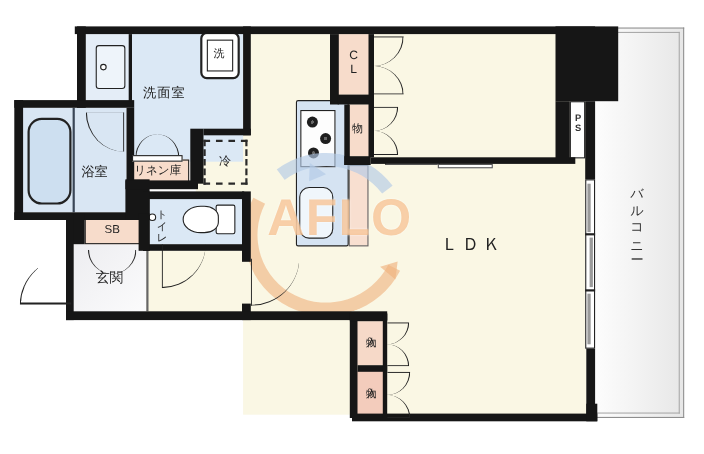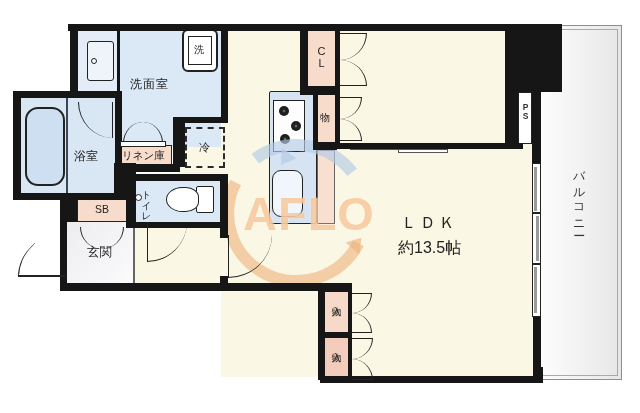--- a/index.html
+++ b/index.html
@@ -73,21 +73,21 @@
   <div class="fix" style="left:350px;top:146px;width:50px;height:4px;background:#fff;border:1px solid #555;"></div>
   <div class="fix" style="left:398px;top:149px;width:50px;height:4px;background:#fff;border:1px solid #555;"></div>
   <div class="fix" style="left:452px;top:145px;width:45px;height:0;border-top:2.5px dashed #222;"></div>
 
   <div class="fix" style="left:133px;top:224px;width:1.5px;height:59px;background:#666;"></div>
 
   <div class="wm" style="left:222px;top:139px;width:150px;height:148px;border:12px solid transparent;border-top-color:#b4cbe7;border-radius:50%;opacity:.65;transform:rotate(8deg);"></div>
   <div class="wm" style="left:276px;top:152px;width:0;height:0;border-left:9px solid transparent;border-right:9px solid transparent;border-top:14px solid #b4cbe7;opacity:.7;transform:rotate(35deg);"></div>
   <div class="wm" style="left:222px;top:139px;width:150px;height:148px;border:12px solid transparent;border-bottom-color:#f0b27e;border-left-color:#f0b27e;border-radius:50%;opacity:.6;transform:rotate(-18deg);"></div>
   <div class="wm" style="left:348px;top:236px;width:0;height:0;border-left:9px solid transparent;border-right:9px solid transparent;border-bottom:14px solid #f0b27e;opacity:.65;transform:rotate(40deg);"></div>
-  <div class="wm lbl" style="left:243px;top:188px;font-size:47px;font-weight:bold;letter-spacing:1px;color:rgba(242,167,100,.55);text-shadow:0 0 2px rgba(255,255,255,.8);">AFLO</div>
+  <div class="wm lbl" style="left:243px;top:172px;font-size:47px;font-weight:bold;letter-spacing:1px;color:rgba(242,167,100,.55);text-shadow:0 0 2px rgba(255,255,255,.8);">AFLO</div>
 
   <div class="wall" style="left:68px;top:24px;width:473px;height:7px;"></div>
   <div class="wall" style="left:70px;top:24px;width:8px;height:74px;"></div>
   <div class="wall" style="left:13px;top:91px;width:109px;height:7px;"></div>
   <div class="wall" style="left:13px;top:91px;width:8px;height:109px;"></div>
   <div class="wall" style="left:13px;top:193px;width:120px;height:7px;"></div>
   <div class="wall" style="left:117px;top:31px;width:3px;height:61px;"></div>
   <div class="wall" style="left:115px;top:98px;width:7px;height:102px;"></div>
   <div class="wall" style="left:221px;top:24px;width:7px;height:99px;"></div>
   <div class="wall" style="left:185px;top:117px;width:43px;height:6px;"></div>
@@ -151,19 +151,18 @@
   <div class="lbl" style="left:194px;top:44px;font-size:10px;">洗</div>
   <div class="lbl" style="left:74px;top:150px;">浴室</div>
   <div class="lbl" style="left:122px;top:150px;font-size:10.5px;">リネン庫</div>
   <div class="lbl" style="left:199px;top:141px;font-size:11px;">冷</div>
   <div class="lbl vtx" style="left:141px;top:184px;font-size:9.5px;height:36px;">トイレ</div>
   <div class="lbl" style="left:95px;top:204px;font-size:10.5px;">SB</div>
   <div class="lbl" style="left:87px;top:246px;font-size:12.5px;">玄関</div>
   <div class="lbl stk" style="left:316px;top:46px;width:11px;font-size:11px;">CL</div>
   <div class="lbl" style="left:320px;top:112px;font-size:10px;">物</div>
   <div class="lbl" style="left:401px;top:214px;font-size:16px;letter-spacing:3px;">ＬＤＫ</div>
-  <div class="lbl" style="left:398px;top:239px;font-size:16px;">約13.5帖</div>
   <div class="lbl vtx" style="left:331px;top:299px;font-size:9.5px;">物入</div>
   <div class="lbl vtx" style="left:331px;top:345px;font-size:9.5px;">物入</div>
   <div class="lbl stk" style="left:521px;top:103px;width:9px;font-size:8.5px;font-weight:bold;color:#333;">PS</div>
   <div class="lbl vtx" style="left:572px;top:162px;font-size:12px;letter-spacing:3px;color:#333;">バルコニー</div>
 
 </div>
 
 </body></html>

